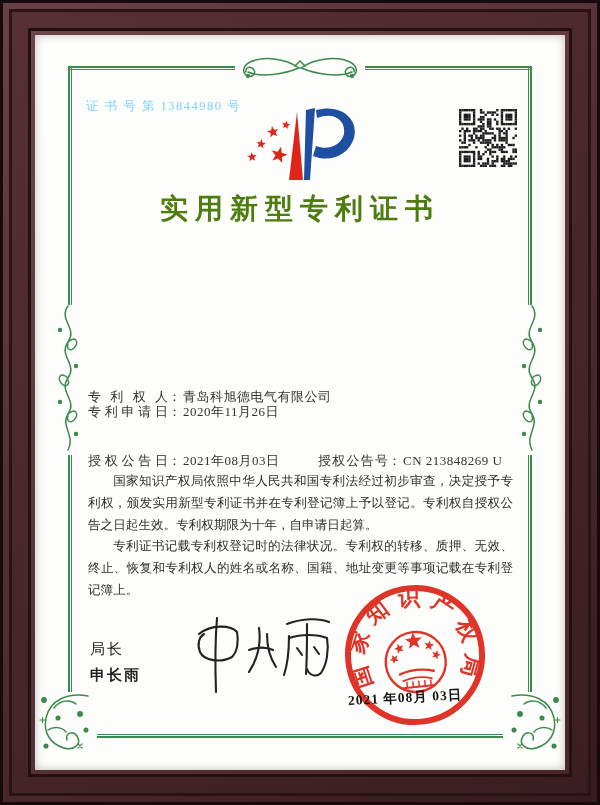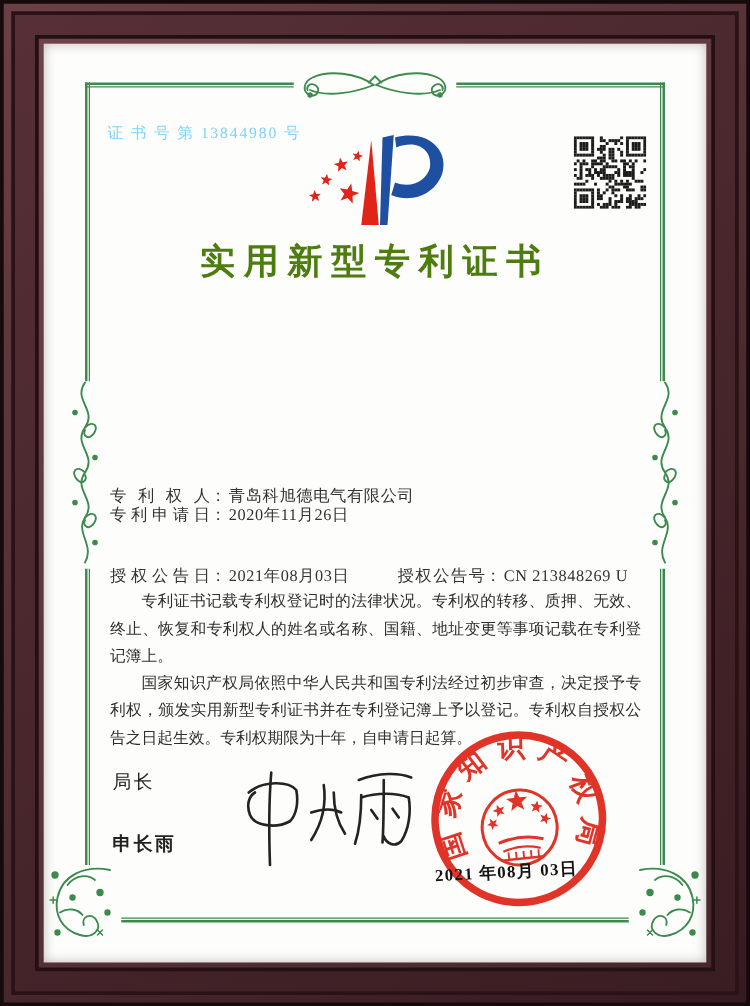--- a/index.html
+++ b/index.html
@@ -455,25 +455,25 @@
       <span class="flabel">专利权人</span><span class="fcolon">：</span><span class="fvalue">青岛科旭德电气有限公司</span>
     </div>
     <div class="abs frow" style="top:452px;font-family:Liberation Serif, serif;">
       <span class="flabel">授权公告日</span><span class="fcolon">：</span><span class="fvalue">2021年08月03日</span>
       <span class="grant2">
         <span class="flabel" style="width:70px;">授权公告号</span><span class="fcolon">：</span><span class="fvalue">CN 213848269 U</span>
       </span>
     </div>
 
     <div class="abs bodytext">
+      <p>国家知识产权局依照中华人民共和国专利法经过初步审查，决定授予专利权，颁发实用新型专利证书并在专利登记簿上予以登记。专利权自授权公告之日起生效。专利权期限为十年，自申请日起算。</p>
       <p>专利证书记载专利权登记时的法律状况。专利权的转移、质押、无效、终止、恢复和专利权人的姓名或名称、国籍、地址变更等事项记载在专利登记簿上。</p>
-      <p>国家知识产权局依照中华人民共和国专利法经过初步审查，决定授予专利权，颁发实用新型专利证书并在专利登记簿上予以登记。专利权自授权公告之日起生效。专利权期限为十年，自申请日起算。</p>
-    </div>
-
-    <div class="abs signer" style="top:616px;">局长</div>
+    </div>
+
+    <div class="abs signer" style="top:640px;">局长</div>
     <div class="abs signer" style="top:666px;font-weight:bold;">申长雨</div>
 
     <div class="abs" style="left:183px;top:612px;">
       <svg width="150" height="88" viewBox="0 0 150 88" fill="none" stroke="#232323" stroke-width="2.1" stroke-linecap="round">
         <path d="M34,6 C32,30 32,52 33,80"></path>
         <path d="M16,22 C28,12 48,13 54,20 C56,30 54,40 49,45 C38,51 21,49 17,40 C14,32 16,25 21,22"></path>
         <path d="M76,16 C78,30 75,46 66,60"></path>
         <path d="M66,38 C75,35 84,35 90,38"></path>
         <path d="M84,22 C84,34 87,46 93,55"></path>
         <path d="M104,12 C120,6 136,6 146,10"></path>

